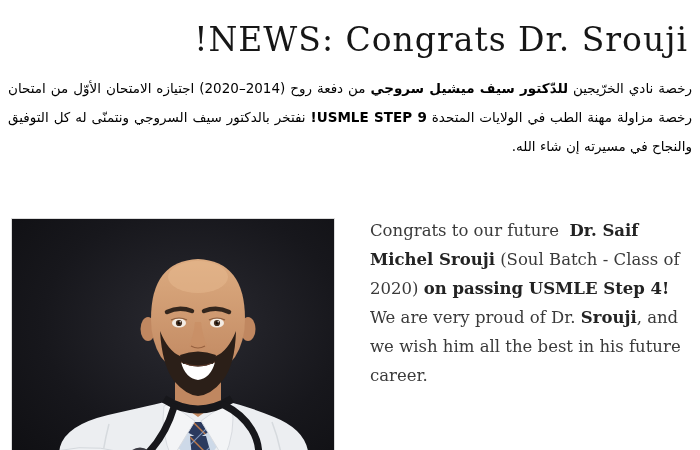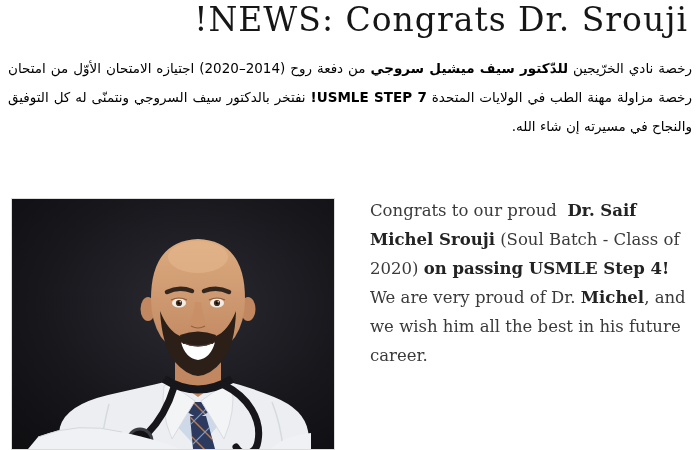--- a/index.html
+++ b/index.html
@@ -4,21 +4,21 @@
 <style>
   * { box-sizing: border-box; }
   html, body {
     margin: 0; padding: 0;
     width: 700px; height: 450px;
     overflow: hidden;
     background: var(--page-background, #ffffff);
     font-family: "Liberation Sans", sans-serif;
   }
   h1.title {
-    margin: 0 12px 0 0;
+    margin: 20px 12px 0 0;
     text-align: right;
     font-family: "DejaVu Serif", serif;
     font-weight: 400;
     font-size: 33px;
     line-height: 40px;
     letter-spacing: 1px;
     color: var(--title-color, #161616);
   }
   p.arabic {
     margin: 14px 8px 0 8px;
@@ -56,21 +56,21 @@
   }
   p.english b { font-weight: bold; color: #232323; }
 </style>
 </head>
 <body>
 
 <main>
 
   <h1 class="title">!NEWS: Congrats Dr. Srouji</h1>
 
-  <p class="arabic" dir="rtl" lang="ar"><span>رخصة نادي الخرّيجين </span><b>للدّكتور سيف ميشيل سروجي</b><span>  من دفعة روح (2014–2020) اجتيازه الامتحان الأوّل من امتحان رخصة مزاولة مهنة الطب في الولايات المتحدة </span><b>USMLE STEP 7!</b><span>  نفتخر بالدكتور سيف السروجي ونتمنّى له كل التوفيق والنجاح في مسيرته إن شاء الله.</span></p>
+  <p class="arabic" dir="rtl" lang="ar"><span>رخصة نادي الخرّيجين </span><b>للدّكتور سيف ميشيل سروجي</b><span>  من دفعة روح (2014–2020) اجتيازه الامتحان الأوّل من امتحان رخصة مزاولة مهنة الطب في الولايات المتحدة </span><b>USMLE STEP 9!</b><span>  نفتخر بالدكتور سيف السروجي ونتمنّى له كل التوفيق والنجاح في مسيرته إن شاء الله.</span></p>
 
   <section class="row">
 
     <figure class="photo">
       <svg width="322" height="250" viewBox="0 0 322 250" xmlns="http://www.w3.org/2000/svg" role="img">
         <defs>
           <radialGradient id="bgG" cx="0.56" cy="0.42" r="0.85">
             <stop offset="0" stop-color="#2a2a31"></stop>
             <stop offset="0.55" stop-color="#17171c"></stop>
             <stop offset="1" stop-color="#0d0d10"></stop>
@@ -163,17 +163,17 @@
           <g>
             <path d="M16 250 L26 238 Q66 222 110 233 Q150 242 168 250 Z" fill="#eff1f4"></path>
             <path d="M26 238 Q66 222 110 233" stroke="#d3d7dc" stroke-width="1" fill="none"></path>
             <path d="M258 250 Q274 236 299 234 L299 250 Z" fill="#eff1f4"></path>
           </g>
 
         </g>
       </svg>
     </figure>
 
-    <p class="english" lang="en"><span>Congrats to our proud  </span><b>Dr. Saif Michel Srouji</b><span> (Soul Batch - Class of 2020) </span><b>on passing USMLE Step 4!</b><span>  We are very proud of Dr. </span><b>Michel</b><span>, and we wish him all the best in his future career.</span></p>
+    <p class="english" lang="en"><span>Congrats to our future  </span><b>Dr. Saif Michel Srouji</b><span> (Soul Batch - Class of 2020) </span><b>on passing USMLE Step 4!</b><span>  We are very proud of Dr. </span><b>Srouji</b><span>, and we wish him all the best in his future career.</span></p>
 
   </section>
 
 </main>
 
 </body></html>

